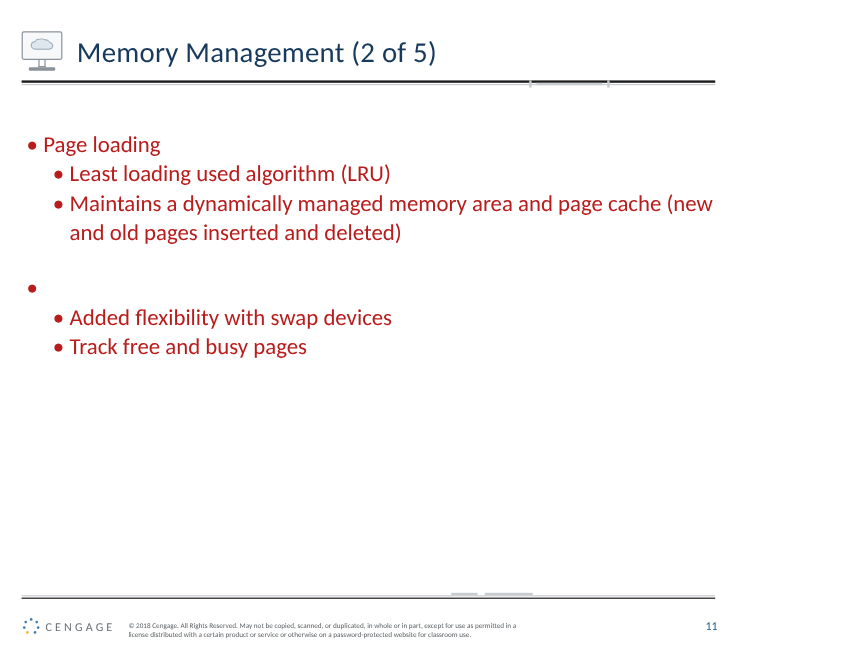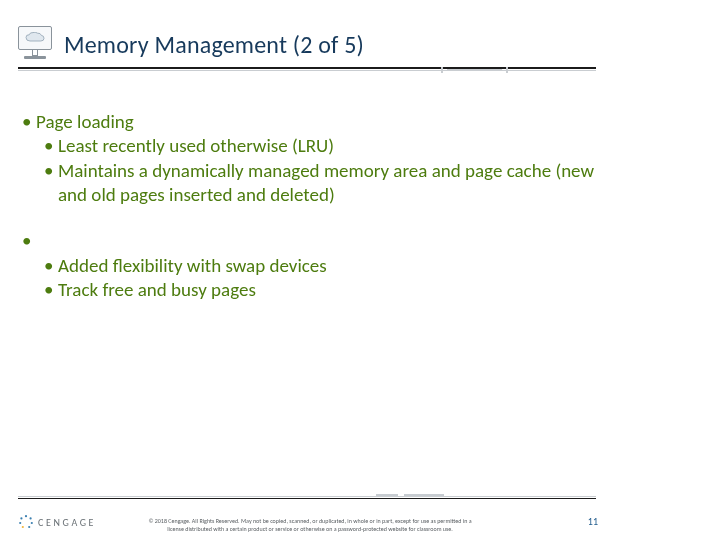--- a/index.html
+++ b/index.html
@@ -15,42 +15,42 @@
   .title { font-size: 24px; font-weight: 400; color: #173a5c; letter-spacing: 0.2px; }
 
   .rule-top { position: absolute; left: 18px; right: 24px; top: 67px; height: 3px; }
   .rule-top .dark { height: 1.5px; background: #1b1b1b; }
   .rule-top .light { height: 0.8px; background: #c9cdd1; margin-top: 1px; }
   .tick-tr { position: absolute; right: 118px; top: 69px; width: 55px; height: 2px; background: #c9cdd1; }
   .tick-tr:before { content:""; position:absolute; left:-6px; top:-2px; width:2px; height:6px; background:#c9cdd1; }
   .tick-tr:after  { content:""; position:absolute; right:-6px; top:-2px; width:2px; height:6px; background:#c9cdd1; }
 
   
-  .body { position: absolute; left: 22px; right: 24px; top: 110px; font-size: 19px; line-height: 1.28; color: #4d7c0f; }
+  .body { position: absolute; left: 22px; right: 24px; top: 110px; font-size: 19px; line-height: 1.28; color: #b91c1c; }
   .grp { margin-bottom: 22px; }
   .l1 { margin-left: 0; }
   .l2 { margin-left: 22px; }
   .l3d { margin-left: 30px; }
   .row { display: flex; }
   .b { width: 14px; flex: 0 0 14px; }
   .b:before { content: "\2022"; }
   .t {}
   .dash:before { content: "-"; padding-right: 2px; }
 
   
   .footer { position: absolute; left: 0; right: 0; bottom: 0; height: 44px; }
   .ft-rule { position: absolute; left: 18px; right: 24px; top: 0; height: 3px; }
   .ft-rule .light { height: 0.8px; background: #c9cdd1; }
   .ft-rule .dark  { height: 1.2px; background: #1b1b1b; margin-top: 1px; }
   .rule-mark { position:absolute; left:358px; top:-4px; width:72px; height:6px; }
   .rule-mark .seg { position:absolute; top:2px; height:2px; background:#c7ccd1; }
   .logo { position: absolute; left: 18px; bottom: 10px; display: flex; align-items: center; gap: 4px; }
   .logo svg { display:block; }
   .logo-text { font-size: 10px; letter-spacing: 2.6px; color: #6a7176; font-weight: 400; }
-  .copy { position: absolute; left: 0; right: 0; bottom: 7px; text-align: center; font-size: 6px; color: #5a5f63; line-height: 1.25; padding: 0 76px; }
+  .copy { position: absolute; left: 0; right: 0; bottom: 7px; font-size: 6px; color: #5a5f63; line-height: 1.25; padding: 0 107px; }
   .pagenum { position: absolute; right: 22px; bottom: 12px; font-size: 10px; color: #255f8f; }
 </style>
 </head>
 <body>
 <div class="slide">
 
   <div class="head">
     <div class="icon-wrap">
       <div class="icon-frame">
         <svg width="22" height="12" viewBox="0 0 22 12">
@@ -69,21 +69,21 @@
   <div class="tick-tr"></div>
 
   <div class="body">
     <div class="grp">
       <div class="row l1">
           <span class="b"></span>
           <span class="t">Page loading</span>
         </div>
       <div class="row l2">
           <span class="b"></span>
-          <span class="t">Least recently used otherwise (LRU)</span>
+          <span class="t">Least loading used algorithm (LRU)</span>
         </div>
       <div class="row l2">
           <span class="b"></span>
           <span class="t">Maintains a dynamically managed memory area and page cache (new and old pages inserted and deleted)</span>
         </div>
     </div>
 
     <div class="grp">
       <div class="row l1">
           <span class="b"></span>

